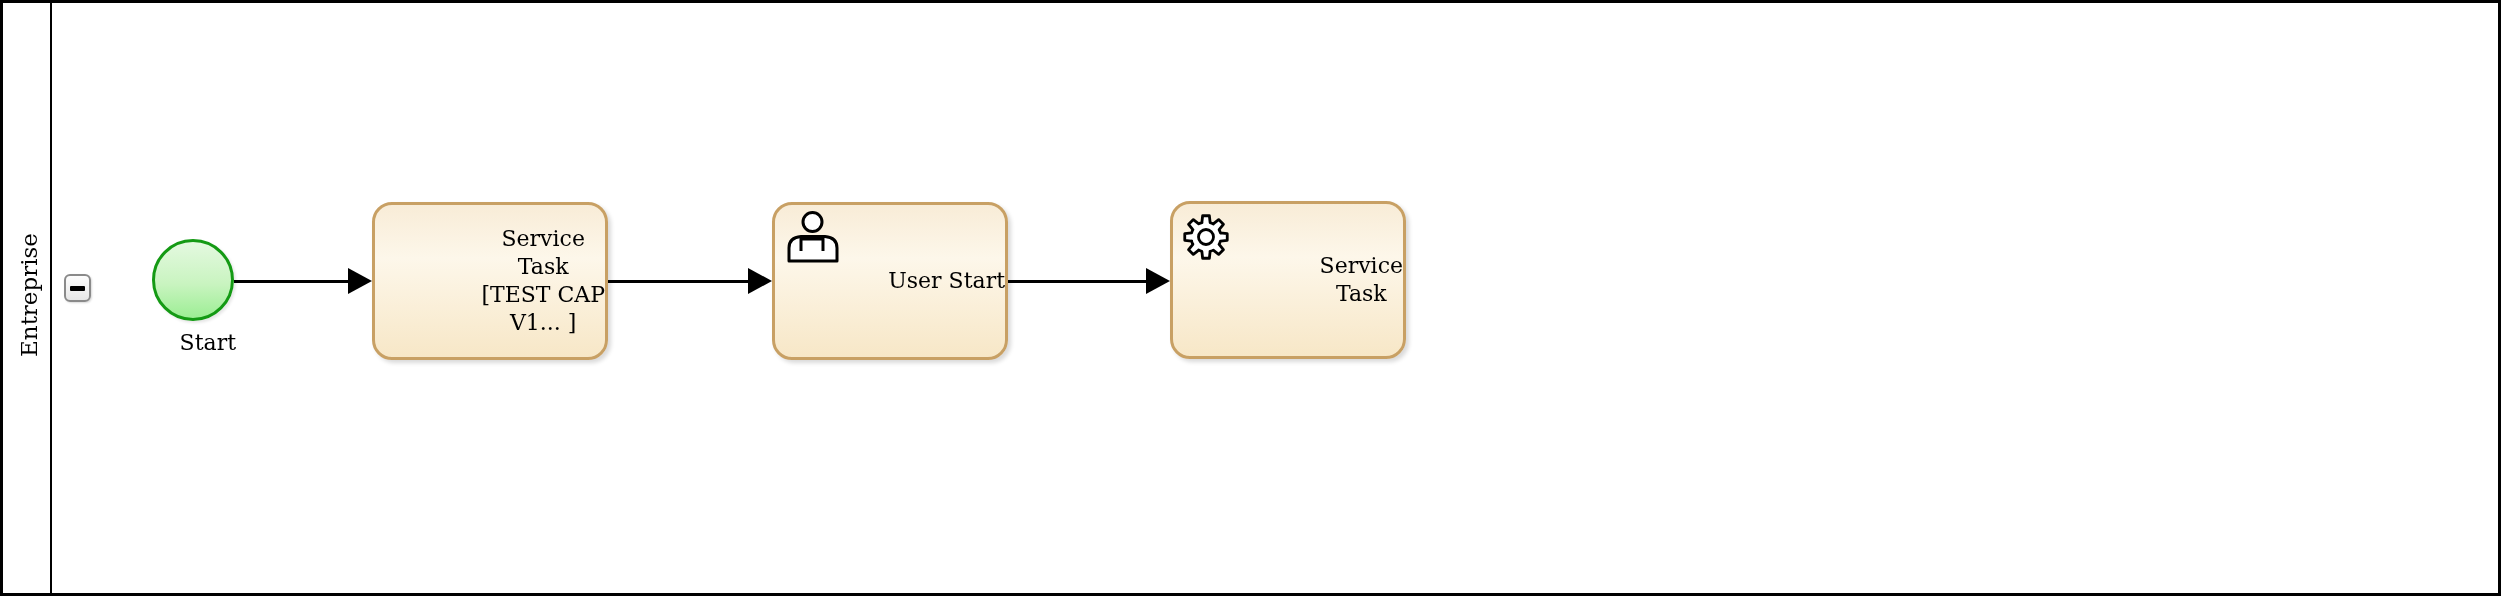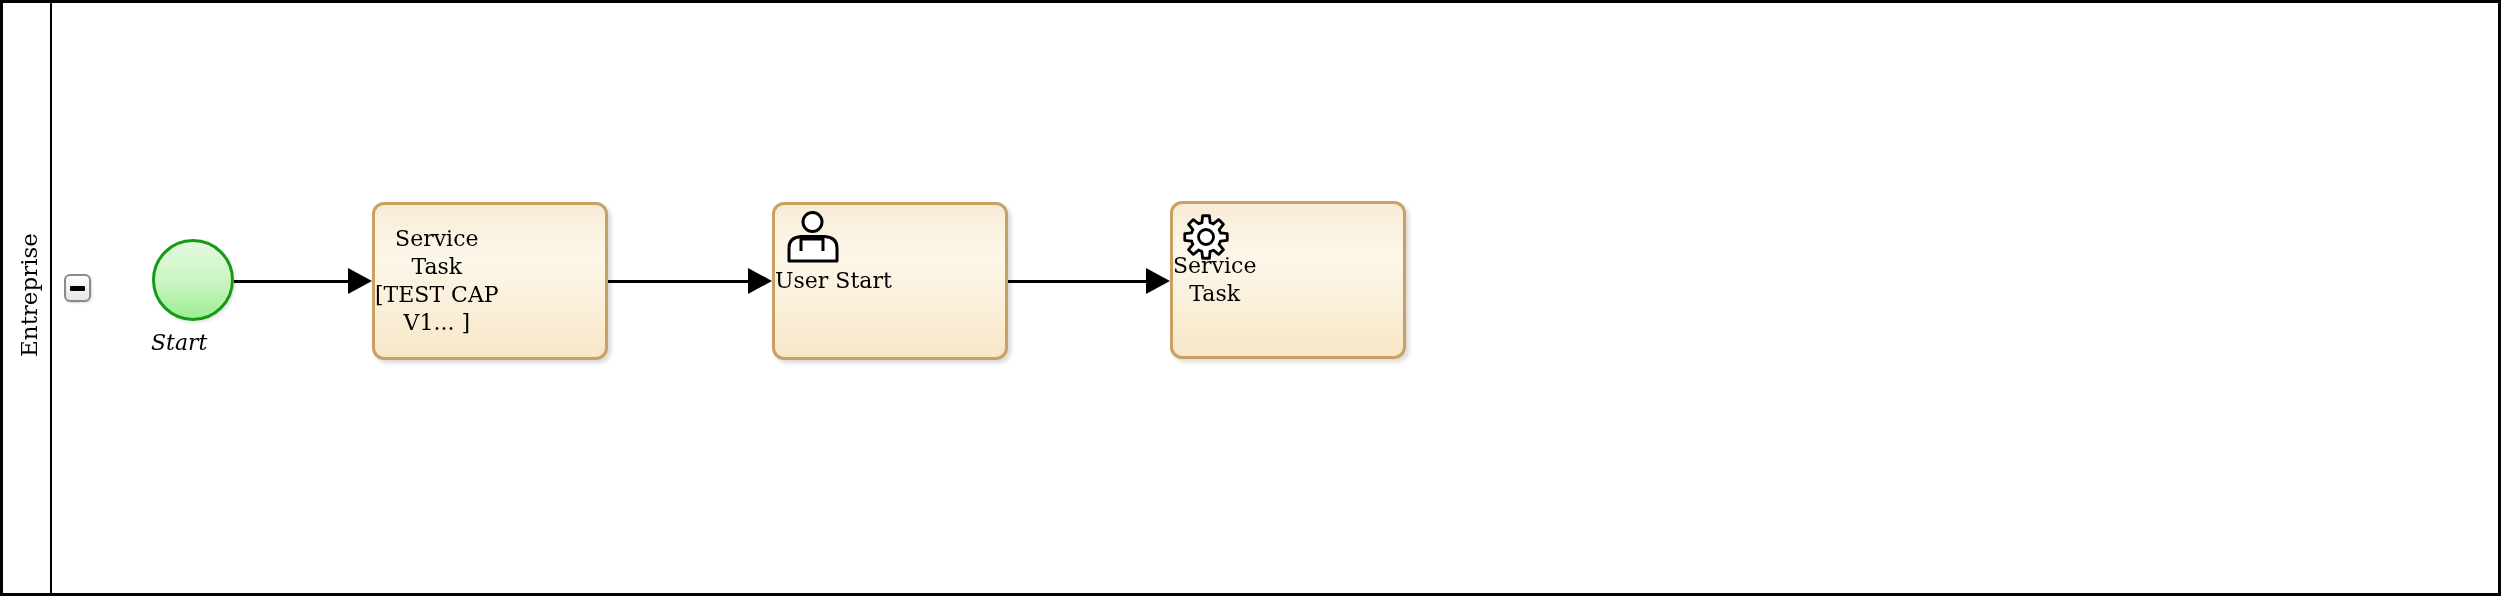--- a/index.html
+++ b/index.html
@@ -37,31 +37,31 @@
   .minus-bar{width:15px;height:5px;background:#000;border-radius:1px;}
 
   
   .start-event{
     position:absolute;left:152px;top:239px;width:82px;height:82px;
     border:3px solid #149a14;border-radius:50%;
     background:linear-gradient(to bottom,#e4f9e0 0%,#c9f4c0 55%,#9cee94 100%);
     box-shadow:2px 2px 3px rgba(0,0,0,.10);
   }
   .start-label{
-    position:absolute;left:151px;top:330px;width:120px;
-    text-align:left;font-size:22px;font-style:italic;
+    position:absolute;left:116px;top:330px;width:120px;
+    text-align:right;font-size:22px;
   }
 
   
   .task{
     position:absolute;width:236px;height:158px;
-    border:3px solid #c8a064;border-radius:12px;
+    border:3px solid #c8a064;border-radius:20px;
     background:linear-gradient(to bottom,#f8ecd7 0%,#fdf7ea 35%,#f7e7c7 100%);
     box-shadow:3px 3px 4px rgba(0,0,0,.15);
-    display:flex;align-items:center;justify-content:flex-start;
+    display:flex;align-items:center;justify-content:flex-end;
   }
   .task-text{text-align:center;font-size:22px;line-height:28px;}
   .task-icon{position:absolute;}
   .task-icon svg{display:block;}
 
   
   .flow-line{position:absolute;top:280px;height:3px;background:#000;}
   .flow-head{
     position:absolute;top:268px;width:0;height:0;
     border-top:13px solid transparent;border-bottom:13px solid transparent;

